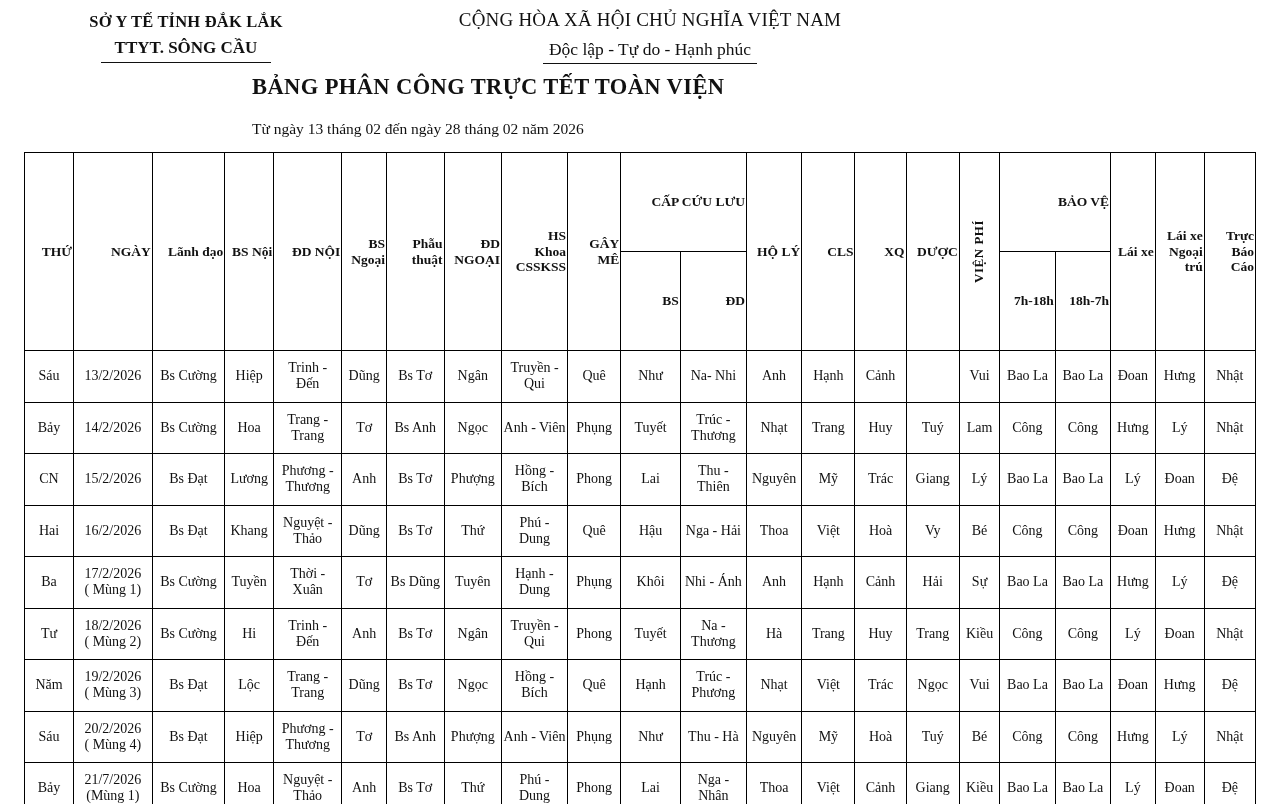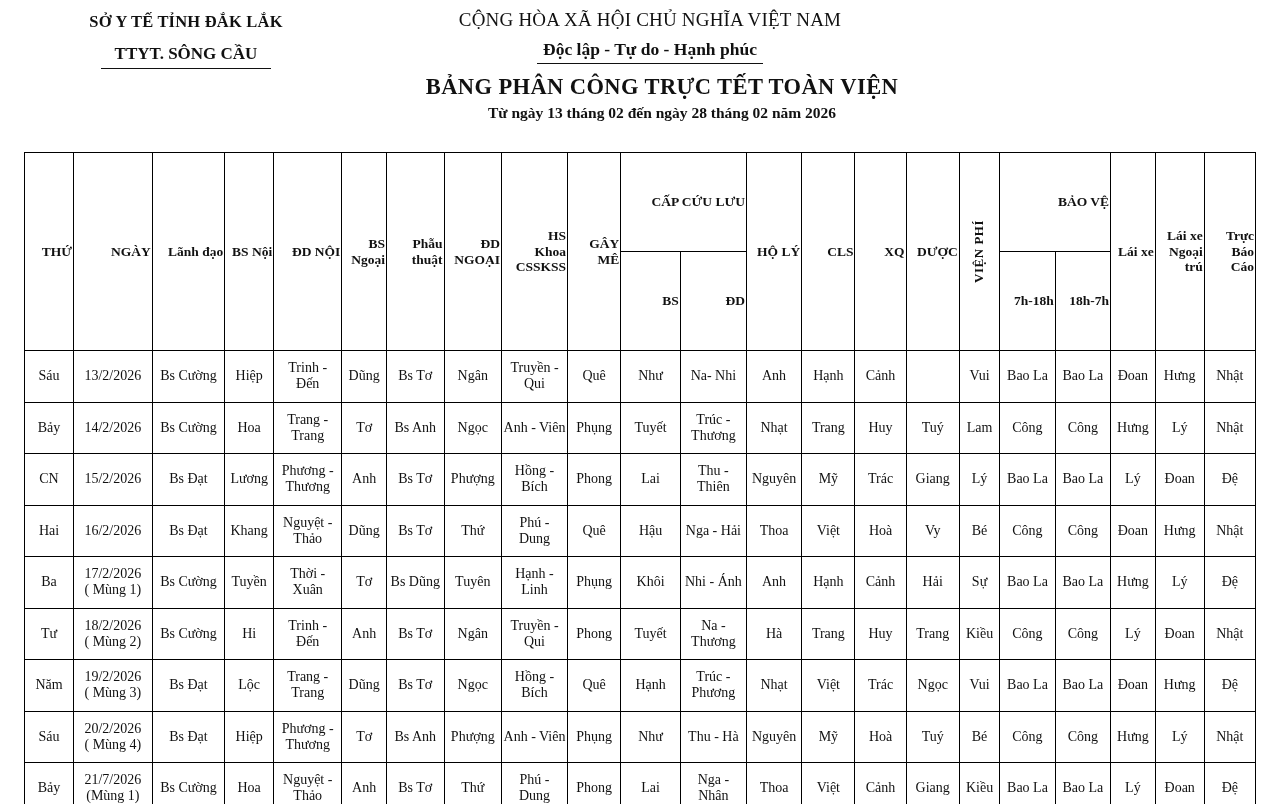--- a/index.html
+++ b/index.html
@@ -40,59 +40,58 @@
     font-weight: bold;
     letter-spacing: .2px;
     white-space: nowrap;
   }
   .org-line2 {
     font-size: 17px;
     font-weight: bold;
     display: inline-block;
     border-bottom: 1.6px solid #111;
     padding: 0 14px 1px 14px;
-    margin-top: 8px;
+    margin-top: 2px;
   }
   .nation-block {
     position: absolute;
     left: 340px;
     top: 6px;
     width: 620px;
     text-align: center;
     line-height: 1.5;
   }
   .nation-line1 {
     font-size: 19px;
     font-weight: normal;
     letter-spacing: .2px;
   }
   .nation-line2 {
     font-size: 17.5px;
-    font-weight: bold;
+    font-weight: normal;
     display: inline-block;
     border-bottom: 1.6px solid #111;
     padding: 0 6px 1px 6px;
     margin-top: 1px;
   }
   .title-block {
     position: absolute;
-    left: 272px;
+    left: 252px;
     top: 74px;
     width: 780px;
-    text-align: center;
   }
   .doc-title {
     font-size: 22.5px;
     font-weight: bold;
     letter-spacing: .4px;
   }
   .doc-subtitle {
     font-size: 15.5px;
-    font-weight: bold;
-    margin-top: 4px;
+    font-weight: normal;
+    margin-top: 20px;
   }
 
   
   .table-wrap {
     position: absolute;
     left: 24px;
     top: 152px;
     width: 1232px;
   }
   table.roster {
@@ -365,21 +364,21 @@
             <td class="small-txt">
               <span class="date-main">17/2/2026</span>
               <span class="date-sub">(  Mùng 1)</span>
             </td>
             <td>Bs Cường</td>
             <td>Tuyền</td>
             <td class="small-txt">Thời - Xuân</td>
             <td>Tơ</td>
             <td>Bs Dũng</td>
             <td>Tuyên</td>
-            <td class="small-txt">Hạnh - Linh</td>
+            <td class="small-txt">Hạnh - Dung</td>
             <td>Phụng</td>
             <td>Khôi</td>
             <td>Nhi - Ánh</td>
             <td>Anh</td>
             <td>Hạnh</td>
             <td>Cảnh</td>
             <td>Hải</td>
             <td>Sự</td>
             <td>Bao La</td>
             <td>Bao La</td>

